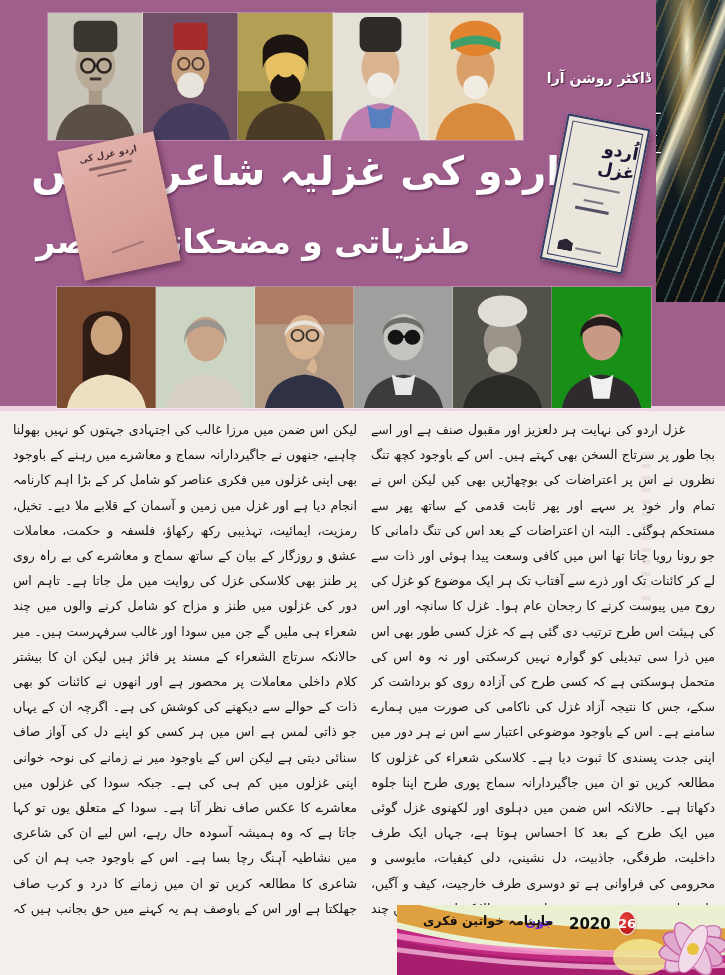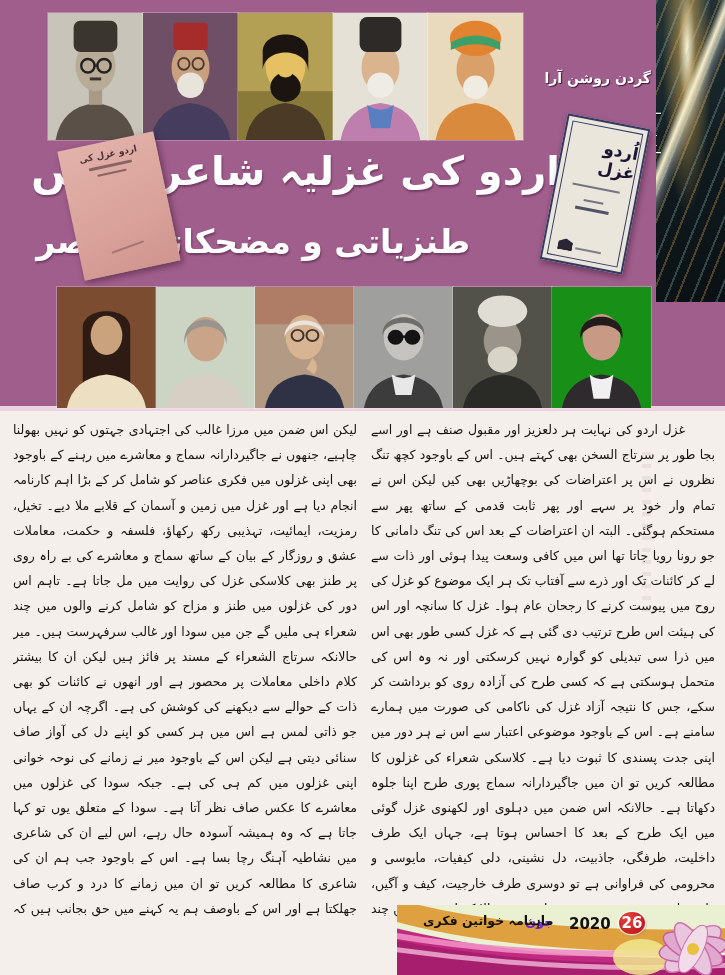--- a/index.html
+++ b/index.html
@@ -68,41 +68,41 @@
   .col-first p{text-indent:2.4em;}
   .col-second{left:13px;width:344px;}
 
   
   .bleed{position:absolute;left:642px;top:452px;width:9px;height:166px;opacity:.5;
     background:repeating-linear-gradient(180deg, rgba(90,60,70,.16) 0 4px, transparent 4px 12px);}
 
   
   .footer{position:absolute;left:397px;top:905px;width:328px;height:70px;overflow:hidden;}
   .footer svg{position:absolute;left:0;top:0;}
-  .footer .badge{position:absolute;left:222px;top:7px;width:26px;height:22px;border-radius:50%;
+  .footer .badge{position:absolute;left:222px;top:7px;width:16px;height:22px;border-radius:50%;
     background:radial-gradient(circle at 35% 30%, #e8433d, #c31c22 70%);
     box-shadow:0 0 0 1.5px rgba(255,255,255,.7), 1px 1px 2px rgba(100,0,20,.5);
-    color:#ffffff;font-size:15px;font-weight:bold;display:flex;align-items:center;justify-content:center;}
+    color:#ffffff;font-size:13px;font-weight:bold;display:flex;align-items:center;justify-content:center;}
   .footer .year{position:absolute;left:172px;top:10px;font-size:15px;font-weight:bold;color:#14100d;}
   .footer .month{position:absolute;left:128px;top:9px;font-size:13px;color:#6d28d9;direction:rtl;font-weight:bold;}
   .footer .mag{position:absolute;left:26px;top:8px;font-size:12.5px;color:#14100d;direction:rtl;font-weight:bold;}
 </style>
 </head>
 <body>
 
 <div class="page">
 
   <div class="header"></div>
   <div class="header-divider"></div>
 
   <div class="strip">
     <div class="vtext">جہان نسواں</div>
   </div>
 
-  <div class="byline">گردن روشن آرا</div>
+  <div class="byline">ڈاکٹر روشن آرا</div>
 
   <div class="row1">
     <div class="photo">
       <svg viewBox="0 0 100 130" preserveAspectRatio="none">
         <rect width="100" height="130" fill="#c8c4ba"></rect>
         <path d="M8,130 Q14,96 50,92 Q86,96 92,130 Z" fill="#5a5048"></path>
         <rect x="43" y="76" width="14" height="18" fill="#a89a86"></rect>
         <ellipse cx="50" cy="54" rx="21" ry="26" fill="#b8ab98"></ellipse>
         <rect x="27" y="8" width="46" height="32" rx="7" fill="#3a352e"></rect>
         <g stroke="#26221e" stroke-width="2.5" fill="none">

